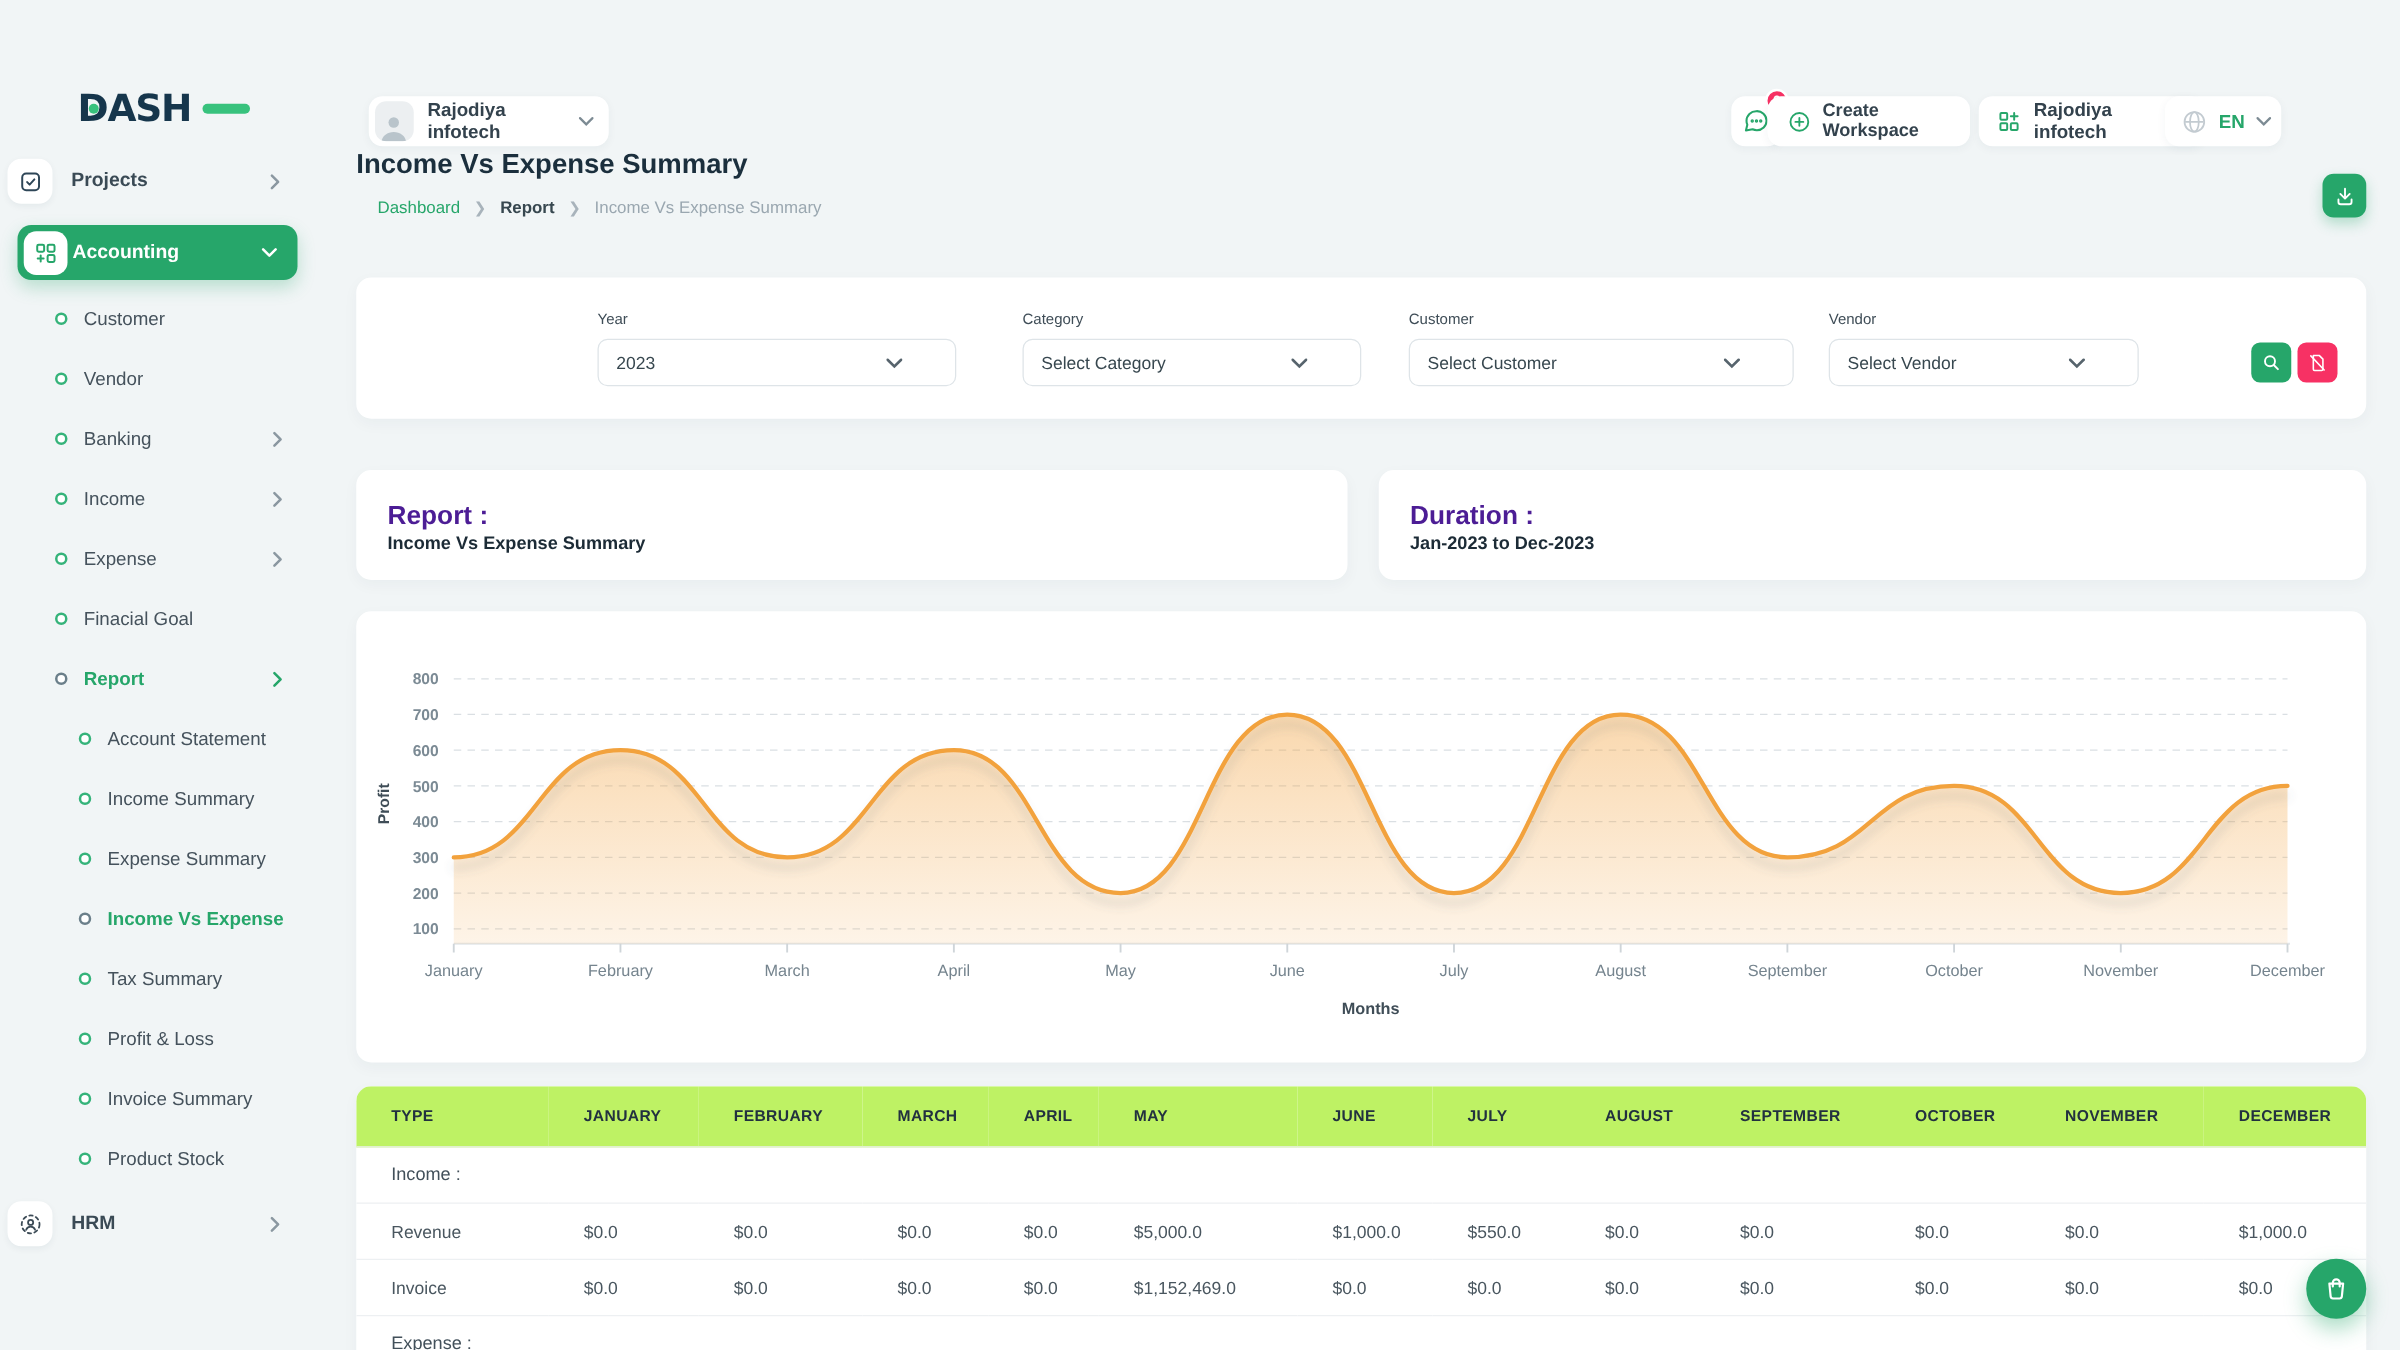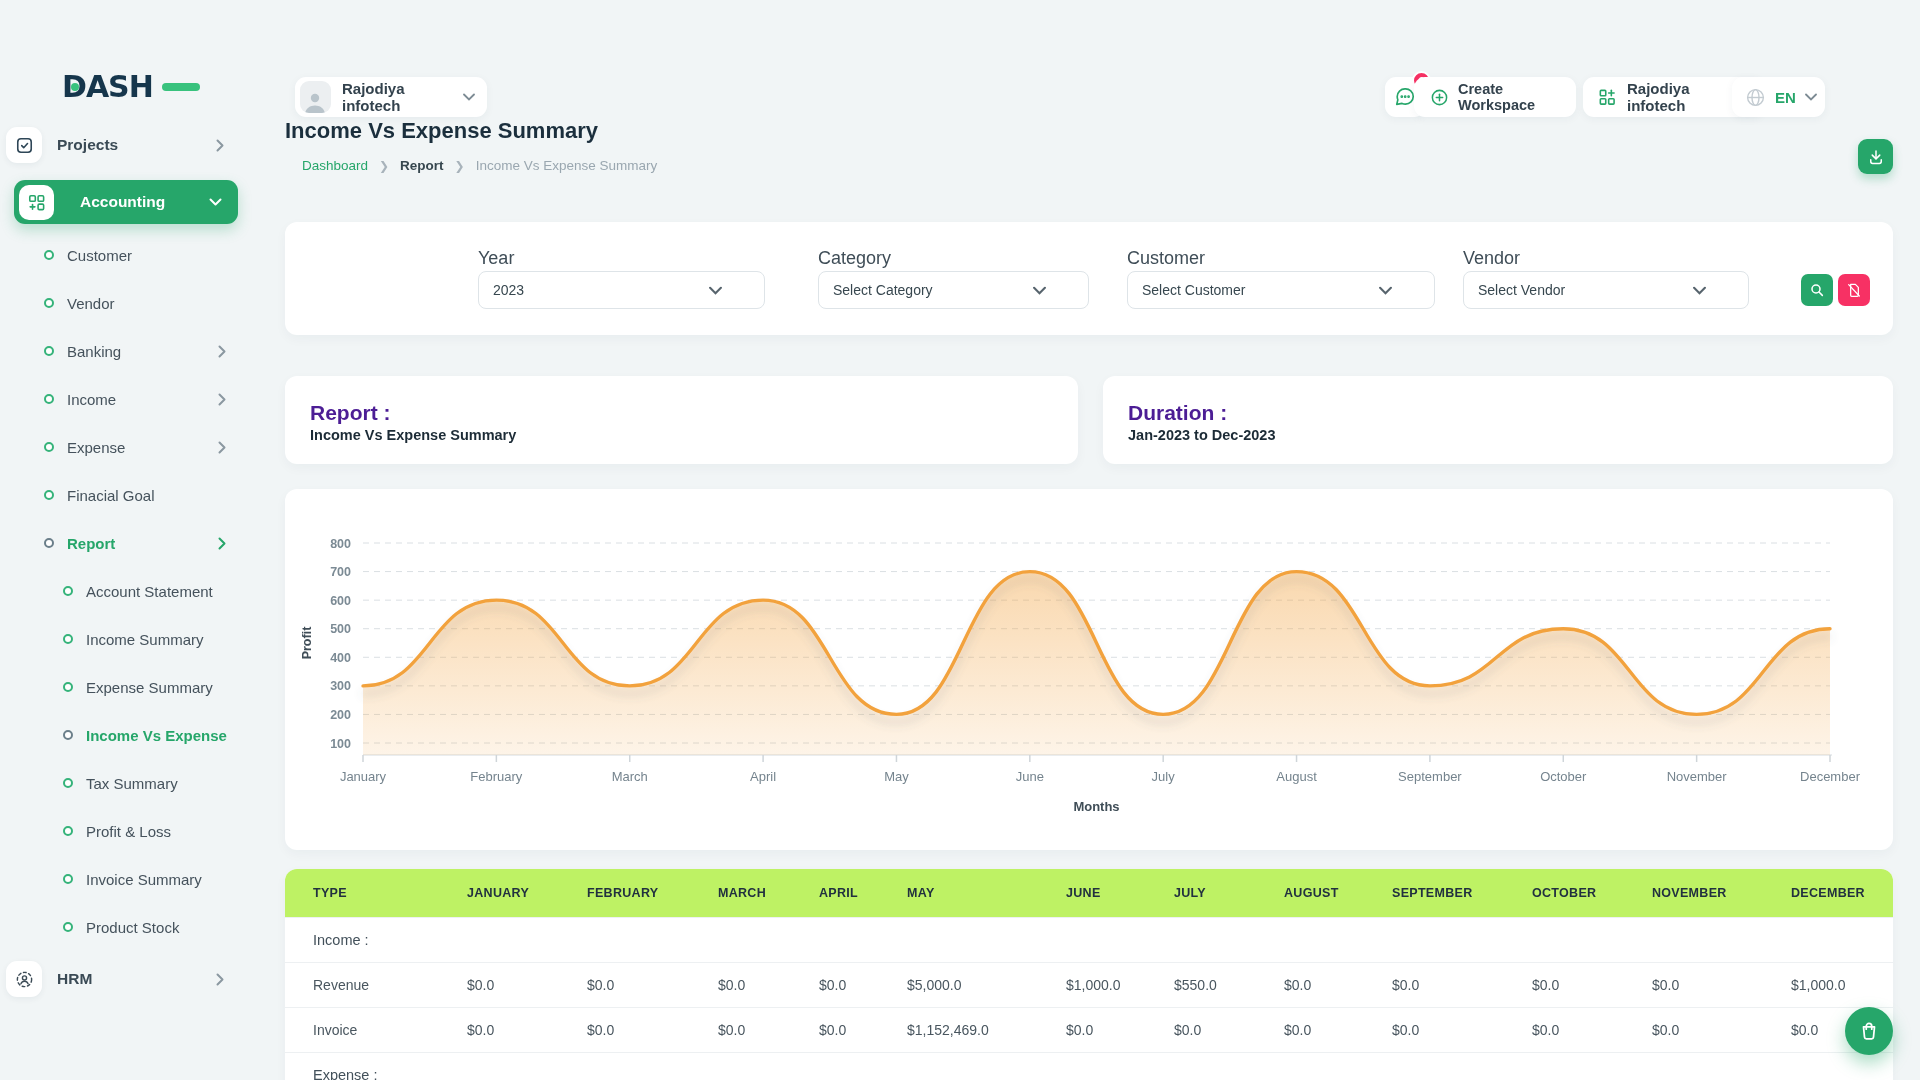--- a/index.html
+++ b/index.html
@@ -19,21 +19,21 @@
   .logo{position:absolute;left:62px;top:66px;width:140px;height:42px}
   .nav{position:absolute;left:0;top:117px;right:0}
   .row-module{height:56px;display:flex;align-items:center;padding-left:6px;cursor:pointer}
   .iconbox{width:36px;height:36px;border-radius:11px;background:#fff;box-shadow:0 2px 6px rgba(25,50,70,.06);
            display:flex;align-items:center;justify-content:center;flex:0 0 auto}
   .row-module .lbl{margin-left:15px;font-size:15.5px;font-weight:600;color:#3a4a55}
   .chev{margin-left:auto;margin-right:28px;color:#8b98a1;display:flex}
   .row-pill{height:44px;margin:7px 14px 7px 14px;background:var(--green);border-radius:11px;display:flex;align-items:center;
             padding-left:5px;box-shadow:0 6px 14px rgba(38,166,106,.28);cursor:pointer}
   .row-pill .iconbox{width:35px;height:35px;border-radius:10px;box-shadow:none}
-  .row-pill .lbl{margin-left:26px;font-size:15.5px;font-weight:700;color:#fff}
+  .row-pill .lbl{margin-left:4px;font-size:15.5px;font-weight:700;color:#fff}
   .row-pill .chev{color:#fff;margin-right:16px}
   .row-sub{height:48px;display:flex;align-items:center;padding-left:44px;cursor:pointer}
   .row-sub.lv2{padding-left:63px}
   .bullet{width:10px;height:10px;border:2px solid #35b37a;border-radius:50%;background:#fff;flex:0 0 auto}
   .row-sub .lbl{margin-left:13px;font-size:15px;font-weight:500;color:#45525c}
   .row-sub.active .lbl{color:var(--green);font-weight:700}
   .row-sub.active .bullet{border-color:#6b7f8a}
   .row-sub .chev{margin-right:26px}
   .row-sub.active .chev{color:var(--green)}
 
@@ -59,21 +59,21 @@
   .breadcrumb{position:absolute;left:17px;top:158px;display:flex;align-items:center;font-size:13.5px;gap:11px}
   .breadcrumb .b-home{color:var(--green);cursor:pointer}
   .breadcrumb .b-mid{color:#37474f;font-weight:600;cursor:pointer}
   .breadcrumb .b-cur{color:#9aa7b0}
   .breadcrumb .sep{color:#a8b3bb;font-size:12px}
   .dlbtn{position:absolute;left:1573px;top:139px;width:35px;height:35px;border-radius:9px;background:var(--green);
          display:flex;align-items:center;justify-content:center;box-shadow:0 5px 10px rgba(38,166,106,.3);cursor:pointer}
 
   .card{position:absolute;background:var(--card);border-radius:12px;box-shadow:0 4px 12px rgba(25,50,70,.04)}
   .filter-card{left:0;top:222px;width:1608px;height:113px}
-  .f-label{position:absolute;top:26px;font-size:18px;font-weight:500;color:#3f4d57}
+  .f-label{position:absolute;top:26px;font-size:12px;font-weight:500;color:#3f4d57}
   .f-select{position:absolute;top:49px;height:38px;border:1px solid #dee4e8;border-radius:8px;background:#fff;
             display:flex;align-items:center;padding:0 14px;font-size:14px;color:#37474f;cursor:pointer}
   .f-select .chev{margin-left:auto;color:#57646d}
   .sqbtn{position:absolute;top:52px;width:32px;height:32px;border-radius:7px;display:flex;align-items:center;justify-content:center;cursor:pointer}
 
   .info-card .t1{padding:25px 0 0 25px;font-size:21px;font-weight:700;color:#4c1d95}
   .info-card .t2{padding:2px 0 0 25px;font-size:14.5px;font-weight:700;color:#1c2b36}
 
   .chart-card{left:0;top:489px;width:1608px;height:361px}
   .table-card{left:0;top:869px;width:1608px;height:250px;overflow:hidden;border-radius:12px 12px 0 0}
@@ -342,21 +342,21 @@
     <span class="f-label" style="left:842px">Customer</span>
     <div class="f-select" style="left:842px;width:308px">
       <span>Select Customer</span>
       <span class="chev">
           <svg width="13" height="9" viewBox="0 0 12 8" fill="none" stroke="currentColor" stroke-width="1.9" stroke-linecap="round">
             <polyline points="1,1.5 6,6.5 11,1.5"></polyline>
           </svg>
         </span>
     </div>
     <span class="f-label" style="left:1178px">Vendor</span>
-    <div class="f-select" style="left:1178px;width:286px">
+    <div class="f-select" style="left:1178px;width:248px">
       <span>Select Vendor</span>
       <span class="chev">
           <svg width="13" height="9" viewBox="0 0 12 8" fill="none" stroke="currentColor" stroke-width="1.9" stroke-linecap="round">
             <polyline points="1,1.5 6,6.5 11,1.5"></polyline>
           </svg>
         </span>
     </div>
     <div class="sqbtn" style="left:1516px;background:var(--green)">
       <span>
         <svg width="16" height="16" viewBox="0 0 24 24" fill="none" stroke="#fff" stroke-width="2.3" stroke-linecap="round">

